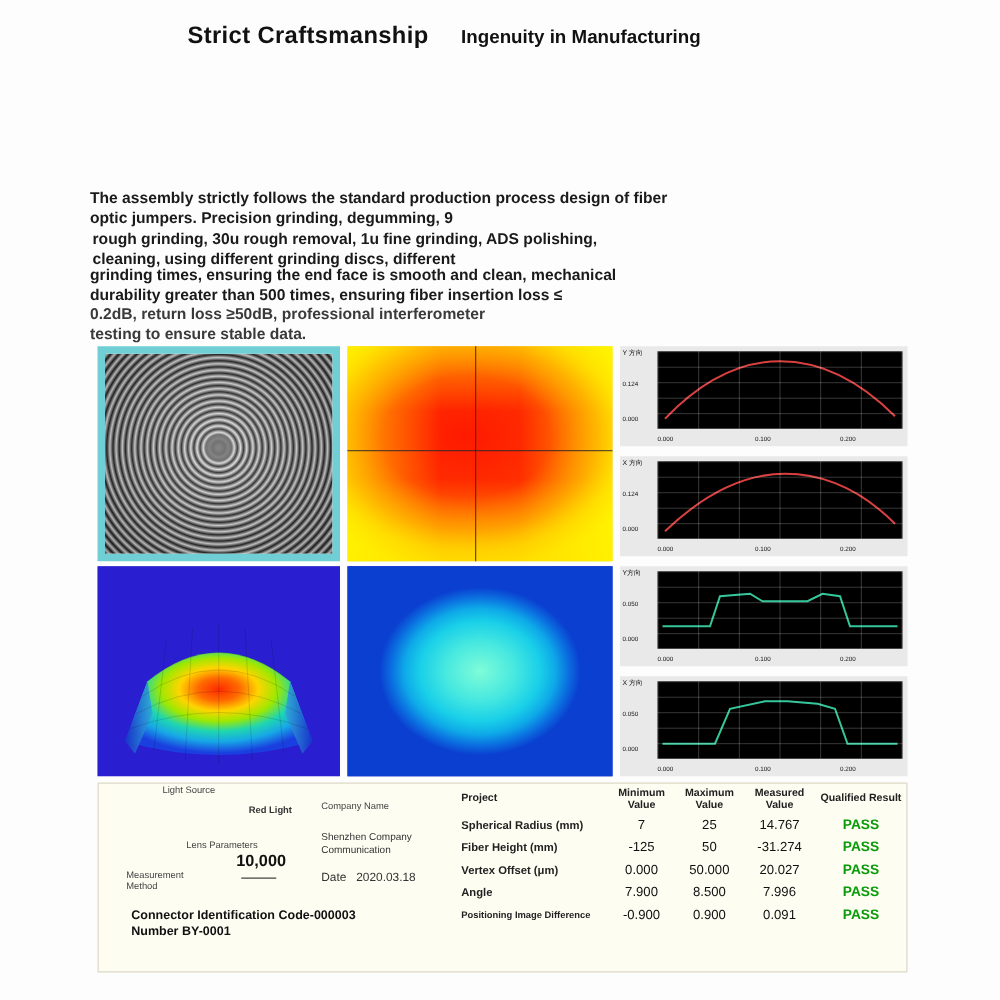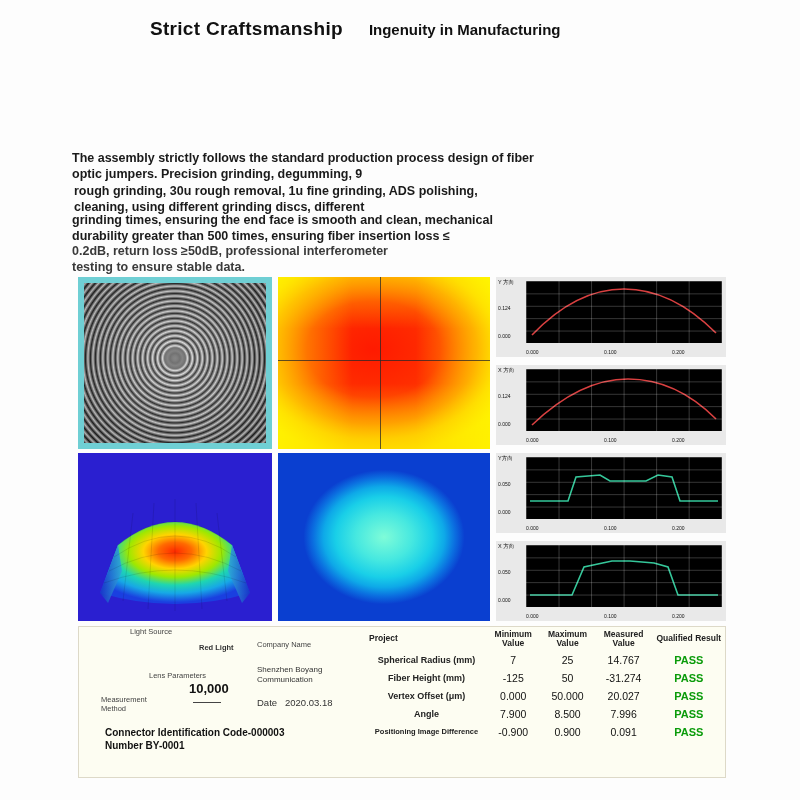--- a/index.html
+++ b/index.html
@@ -173,21 +173,21 @@
   }
 
   .left-block { position:absolute; left:0; top:0; width:278px; height:100%; }
   .lb-row { position:absolute; font-size:7.5px; color:#333; }
   .lb-lab { font-size:7.5px; color:#444; }
 
   .right-block { position:absolute; left:284px; top:0; right:0; height:100%; }
   .rt { width:100%; border-collapse:collapse; font-size:8.5px; }
   .rt th { font-weight:bold; font-size:8.5px; color:#222; padding:3px 2px; text-align:center; line-height:1.05;}
   .rt td { padding:3px 2px; text-align:center; font-size:10.5px; color:#111; }
-  .rt td.proj { text-align:center; padding-left:6px; font-size:9px; font-weight:bold; color:#222;margin-top:26px; }
+  .rt td.proj { text-align:left; padding-left:6px; font-size:9px; font-weight:bold; color:#222;margin-top:26px; }
   .rt td.pass { color:#0a9b0a; font-weight:bold; font-size:11px; }
   .rt th.proj { text-align:left; padding-left:6px; }
 
   .conn-code {
     position:absolute; left:26px; top:100px; font-size:10px; font-weight:bold; color:#111; line-height:1.25;
   }
   .big-num { font-size:13px; font-weight:bold; color:#111; }
   .dash { display:inline-block; width:28px; border-top:1.5px solid #444; vertical-align:middle; }
 </style>
 </head>
@@ -335,21 +335,21 @@
 
   <div class="table-wrap">
 
     <div class="left-block">
       <div class="lb-row lb-lab" style="left:22px; top:0;margin-left:29px;">Light Source</div>
       <div class="lb-row" style="left:120px; top:16px; font-weight:bold;">Red Light</div>
       <div class="lb-row lb-lab" style="left:178px; top:13px; width:70px;">Company Name</div>
 
       <div class="lb-row lb-lab" style="left:22px; top:44px;padding-left:48px;">Lens Parameters</div>
       <div class="lb-row big-num" style="left:110px; top:54px;">10,000</div>
-      <div class="lb-row" style="left:178px; top:38px; width:86px; font-size:8px; line-height:1.2;">Shenzhen Boyang Communication</div>
+      <div class="lb-row" style="left:178px; top:38px; width:86px; font-size:8px; line-height:1.2;">Shenzhen Company Communication</div>
 
       <div class="lb-row lb-lab" style="left:22px; top:68px; width:70px;">Measurement Method</div>
       <div class="lb-row" style="left:114px; top:70px;"><span class="dash"></span></div>
       <div class="lb-row" style="left:178px; top:70px; font-size:9.5px;">Date</div>
       <div class="lb-row" style="left:206px; top:70px; font-size:9.5px;">2020.03.18</div>
 
       <div class="conn-code">
         <div>Connector Identification Code-000003</div>
         <div>Number BY-0001</div>
       </div>

